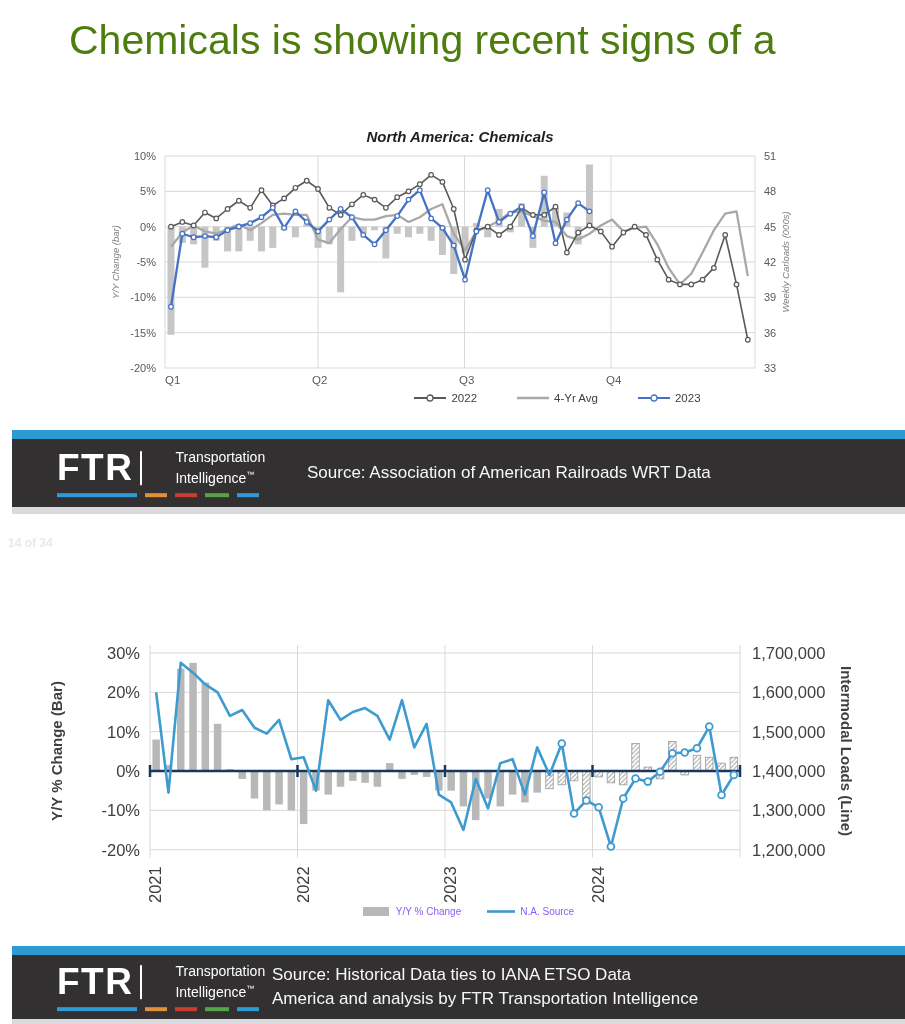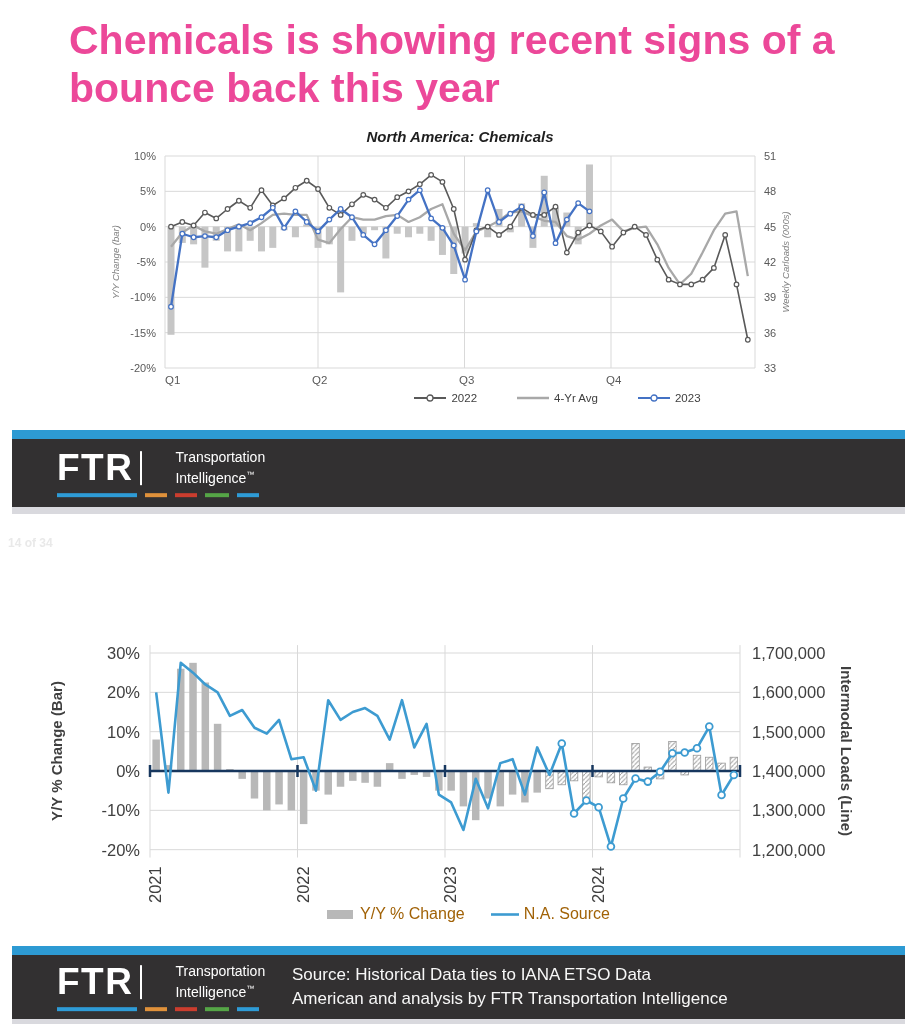--- a/index.html
+++ b/index.html
@@ -1,54 +1,54 @@
 <!DOCTYPE html>
 <html><head>
 <meta charset="utf-8">
 <style>
   html,body{margin:0;padding:0;background:#fff;}
   #page{position:relative;width:905px;height:1024px;background:#fff;overflow:hidden;
         font-family:"Liberation Sans",sans-serif;}
   .slide{position:absolute;left:0;width:905px;background:#fff;}
   #slide1{top:0;height:430px;}
   #slide2{top:514px;height:432px;}
-  .slide-title{position:absolute;left:69px;font-size:41px;line-height:48px;color:#ec4899;
-               font-weight:700;white-space:nowrap;}
+  .slide-title{position:absolute;left:69px;font-size:41px;line-height:48px;color:#4d7c0f;
+               font-weight:400;white-space:nowrap;}
   #slide1 .slide-title{top:16px;}
   #slide2 .slide-title{top:20px;}
   .page-indicator{position:absolute;left:8px;top:22px;font-size:12px;font-weight:700;color:#e9e9e9;}
   svg.chart{position:absolute;left:0;top:0;width:100%;height:100%;}
   svg text{font-family:"Liberation Sans",sans-serif;}
   .legend-row{position:absolute;left:0;right:0;display:flex;justify-content:center;align-items:center;}
   #legend1{top:392px;gap:40px;transform:translateX(105px);}
   #legend2{top:391px;gap:26px;transform:translateX(16px);}
   .legend-item{display:flex;align-items:center;gap:5px;}
   #legend1 .legend-item span.lbl{font-size:11.5px;color:#404040;}
-  #legend2 .legend-item span.lbl{font-size:16px;color:#a16207;}
+  #legend2 .legend-item span.lbl{font-size:10px;color:#8b5cf6;}
   .footer{position:absolute;left:12px;width:905px;}
   #footer1{top:430px;height:84px;}
   #footer2{top:946px;height:78px;}
   .band-blue{height:9px;background:#2d9ad3;}
   .band-dark{position:relative;background:#323031;display:flex;align-items:center;}
   #footer1 .band-dark{height:68px;}
   #footer2 .band-dark{height:64px;}
   .band-light{background:#d9d9de;}
   #footer1 .band-light{height:7px;}
   #footer2 .band-light{height:5px;}
   .logo{position:absolute;left:45px;top:50%;transform:translateY(-50%);}
   .logo-top{display:flex;align-items:center;}
   .ftr{font-size:37px;font-weight:800;color:#fff;letter-spacing:1.5px;line-height:1;}
   .logo-div{width:2px;height:34px;background:#fff;margin:0 9px 0 7px;}
   .tagline{color:#fff;font-size:14px;line-height:17px;font-weight:400;margin-left:24px;}
   .tm{font-size:8px;vertical-align:super;}
   .dashes{display:flex;gap:8px;margin-top:6px;height:4px;}
   .dashes span{height:4px;display:inline-block;}
   .src{position:absolute;top:50%;transform:translateY(-50%);color:#f7f7f7;font-size:17px;line-height:24px;}
   #footer1 .src{left:295px;}
-  #footer2 .src{left:260px;margin-left:20px;}
+  #footer2 .src{left:260px;}
 </style>
 </head>
 <body>
 
 <div id="page">
 
   <div class="slide" id="slide1">
     <svg class="chart" id="chart1-svg" viewBox="0 0 905 430">
         <g>
           <line x1="165" y1="156" x2="755" y2="156" stroke="#d9d9d9" stroke-width="1"></line>
@@ -222,21 +222,20 @@
           <text x="312.03" y="384" text-anchor="start" font-size="11.5" fill="#595959">Q2</text>
           <text x="459.06" y="384" text-anchor="start" font-size="11.5" fill="#595959">Q3</text>
           <text x="606.09" y="384" text-anchor="start" font-size="11.5" fill="#595959">Q4</text>
           <text x="0" y="0" transform="translate(119,262) rotate(-90)" text-anchor="middle" font-size="9.5" font-style="italic" fill="#7f7f7f">Y/Y Change (bar)</text>
           <text x="0" y="0" transform="translate(789,262) rotate(-90)" text-anchor="middle" font-size="9.5" font-style="italic" fill="#7f7f7f">Weekly Carloads (000s)</text>
         </g>
         <text x="460" y="142" text-anchor="middle" font-size="15" font-weight="bold" font-style="italic" fill="#1f1f1f">North America: Chemicals</text>
       </svg>
     <div class="slide-title">
       <div>Chemicals is showing recent signs of a</div>
-      <div>bounce back this year</div>
     </div>
     <div class="legend-row" id="legend1">
         <div class="legend-item">
           <svg width="32" height="10">
             <line x1="0" y1="5" x2="32" y2="5" stroke="#595959" stroke-width="2"></line>
             <circle cx="16" cy="5" r="3" fill="#fff" stroke="#595959" stroke-width="1.3"></circle>
           </svg>
           <span class="lbl">2022</span>
         </div>
         <div class="legend-item">
@@ -269,20 +268,21 @@
         </div>
         <div class="dashes">
             <span style="width: 80px; background: rgb(46, 155, 214);"></span>
             <span style="width: 22px; background: rgb(224, 145, 58);"></span>
             <span style="width: 22px; background: rgb(203, 61, 46);"></span>
             <span style="width: 24px; background: rgb(85, 165, 70);"></span>
             <span style="width: 22px; background: rgb(46, 155, 214);"></span>
           </div>
       </div>
       <div class="src">
+        <div>Source: Association of American Railroads WRT Data</div>
       </div>
     </div>
     <div class="band-light" style="background: rgb(217, 217, 222);"></div>
   </div>
 
   <div class="slide" id="slide2">
     <svg class="chart" id="chart2-svg" viewBox="0 514 905 432">
         <defs>
           <pattern id="hatch" patternUnits="userSpaceOnUse" width="4.5" height="4.5">
             <rect x="0" y="0" width="4.5" height="4.5" fill="#ffffff"></rect>
@@ -430,19 +430,19 @@
         <div class="dashes">
             <span style="width: 80px; background: rgb(46, 155, 214);"></span>
             <span style="width: 22px; background: rgb(224, 145, 58);"></span>
             <span style="width: 22px; background: rgb(203, 61, 46);"></span>
             <span style="width: 24px; background: rgb(85, 165, 70);"></span>
             <span style="width: 22px; background: rgb(46, 155, 214);"></span>
           </div>
       </div>
       <div class="src">
         <div>Source: Historical Data ties to IANA ETSO Data</div>
-        <div>American and analysis by FTR Transportation Intelligence</div>
+        <div>America and analysis by FTR Transportation Intelligence</div>
       </div>
     </div>
     <div class="band-light" style="background: rgb(217, 217, 222);"></div>
   </div>
 
 </div>
 
 </body></html>

